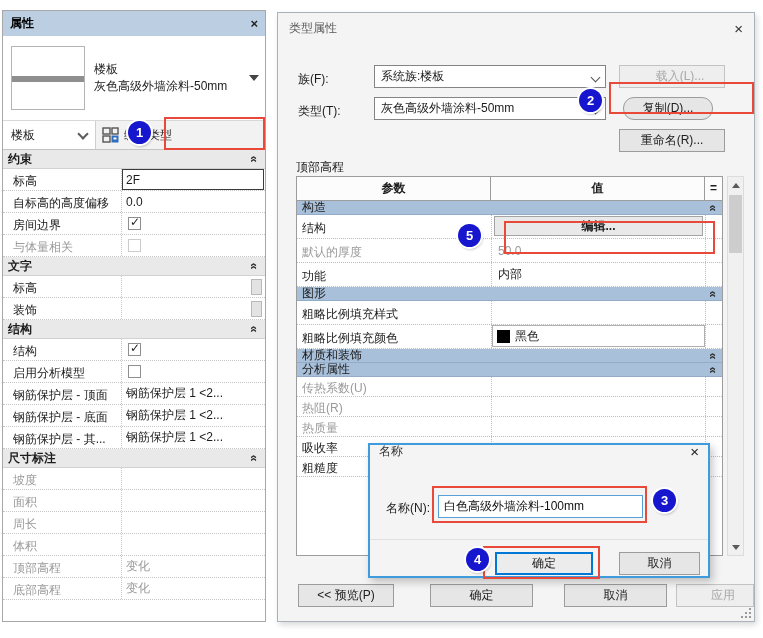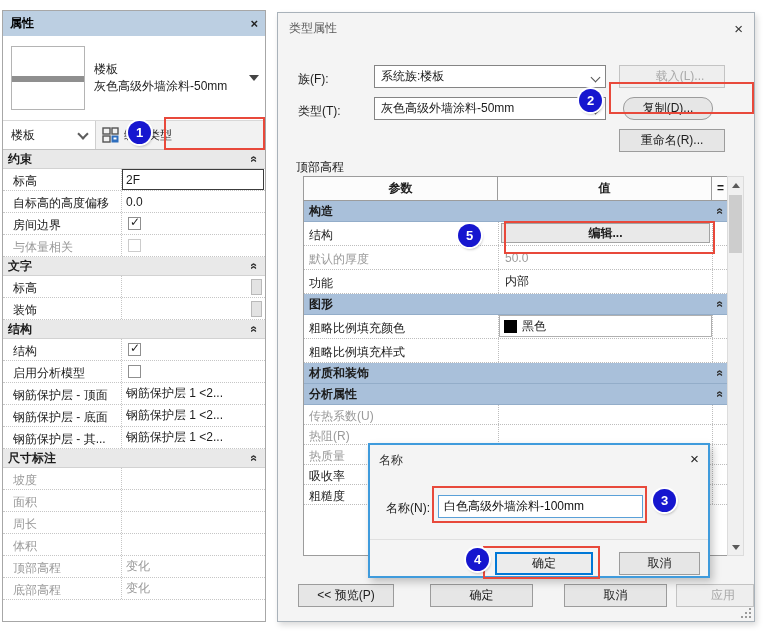--- a/index.html
+++ b/index.html
@@ -65,29 +65,29 @@
   .abs { position: absolute; }
   .flabel { white-space: nowrap; text-align: right; }
   .combo { background: #fff; border: 1px solid #848484; display: flex; align-items: center;
     padding: 0 6px; height: 23px; white-space: nowrap; overflow: hidden; }
   .combo .vchev { margin: 0 0 -2px auto; width: 7px; height: 7px; border-color: #555; border-width: 1px; }
   .btn { background: #e6e6e6; border: 1px solid #9c9c9c; display: flex; align-items: center;
     justify-content: center; height: 23px; cursor: default; white-space: nowrap; }
   .btn.disabled { color: #a8a8a8; border-color: #c3c3c3; background: #eeeeee; padding-left: 16px; }
 
   
-  .table { position: absolute; left: 25px; top: 163px; width: 427px; height: 380px;
+  .table { position: absolute; left: 18px; top: 163px; width: 427px; height: 380px;
     border: 1px solid #9c9c9c; background: #fff; overflow: hidden; }
   .thead { display: flex; height: 24px; border-bottom: 1px solid #9c9c9c; background: #fcfcfc; }
   .th { font-weight: bold; text-align: center; line-height: 23px; }
   .th-param { width: 194px; border-right: 1px solid #9c9c9c; }
   .th-val { flex: 1; border-right: 1px solid #9c9c9c; }
   .th-eq { width: 17px; }
-  .tgroup { height: 21px; background: #a9c0da; display: flex; align-items: center;
-    padding: 0 5px; font-weight: bold; border-bottom: 1px solid #93adc9; }
+  .tgroup { height: 14px; background: #a9c0da; display: flex; align-items: center;
+    padding: 0 5px; font-weight: normal; border-bottom: 1px solid #93adc9; }
   .trow { display: flex; height: 24px; border-bottom: 1px dotted #bdbdbd; }
   .trow.sm { height: 20px; }
   .trow .tl { width: 194px; padding: 5px 2px 0 5px; white-space: nowrap; overflow: hidden; }
   .trow.sm .tl { padding-top: 3px; }
   .trow .tv { flex: 1; border-left: 1px dotted #bdbdbd; border-right: 1px dotted #bdbdbd;
     position: relative; display: flex; align-items: center; padding: 0 2px 0 6px; overflow: hidden; white-space: nowrap; }
   .trow .te { width: 16px; }
   .trow.dis .tl, .trow.dis .tv { color: #9a9a9a; }
   .edit-btn { position: absolute; left: 2px; right: 2px; top: 1px; bottom: 2px; background: #e9e9e9;
     border: 1px solid #a3a3a3; display: flex; align-items: center; justify-content: center; font-weight: bold; }
@@ -101,21 +101,21 @@
   .tri-up-s { width: 0; height: 0; border-left: 4px solid transparent; border-right: 4px solid transparent; border-bottom: 5px solid #5a5a5a; }
   .tri-dn-s { width: 0; height: 0; border-left: 4px solid transparent; border-right: 4px solid transparent; border-top: 5px solid #5a5a5a; }
   .sthumb { position: absolute; left: 1px; top: 18px; width: 13px; height: 58px; background: #cdcdcd; }
 
   .grip { position: absolute; right: 3px; bottom: 3px; width: 12px; height: 12px; }
   .grip i { position: absolute; width: 2px; height: 2px; background: #9a9a9a; }
 
   
   .ndlg { position: absolute; left: 368px; top: 443px; width: 342px; height: 135px;
     background: #f4f4f4; border: 2px solid #3f9bdc; box-shadow: 3px 4px 8px rgba(0,0,0,.22); z-index: 40; }
-  .ndlg-title { height: 27px; display: flex; align-items: center; padding: 15px 9px; color: #333; font-family: Liberation Mono, monospace; }
+  .ndlg-title { height: 27px; display: flex; align-items: flex-end; padding: 15px 9px; color: #333; }
   .ndlg-title .close { margin-left: auto; color: #222; font-size: 15px; }
   .ninput { position: absolute; left: 68px; top: 50px; width: 205px; height: 23px;
     border: 1px solid #5aa0d8; padding: 0 5px; font-family: inherit; font-size: 12px; color: #111; background: #fff; }
   .ndiv { position: absolute; left: 0; right: 0; top: 94px; height: 1px; background: #e0e0e0; }
   .nbtn { position: absolute; height: 23px; display: flex; align-items: center; justify-content: center;
     background: #e6e6e6; border: 1px solid #9c9c9c; }
   .nbtn.default { border: 1px solid #0078d7; box-shadow: inset 0 0 0 1px #0078d7; background: #ececec; }
 
   
   .hl { position: absolute; border: 2px solid #e8493b; z-index: 65; }
@@ -312,32 +312,32 @@
       <div class="tl">功能</div>
       <div class="tv">内部</div>
       <div class="te"></div>
     </div>
 
     <div class="tgroup">
       <span>图形</span>
       <span class="dchev"></span>
     </div>
     <div class="trow">
+      <div class="tl">粗略比例填充样式</div>
+      <div class="tv"></div>
+      <div class="te"></div>
+    </div>
+    <div class="trow">
       <div class="tl">粗略比例填充颜色</div>
       <div class="tv">
         <div class="color-cell">
           <span class="swatch"></span>
           <span>黑色</span>
         </div>
       </div>
-      <div class="te"></div>
-    </div>
-    <div class="trow">
-      <div class="tl">粗略比例填充样式</div>
-      <div class="tv"></div>
       <div class="te"></div>
     </div>
 
     <div class="tgroup">
       <span>材质和装饰</span>
       <span class="dchev"></span>
     </div>
 
     <div class="tgroup">
       <span>分析属性</span>

